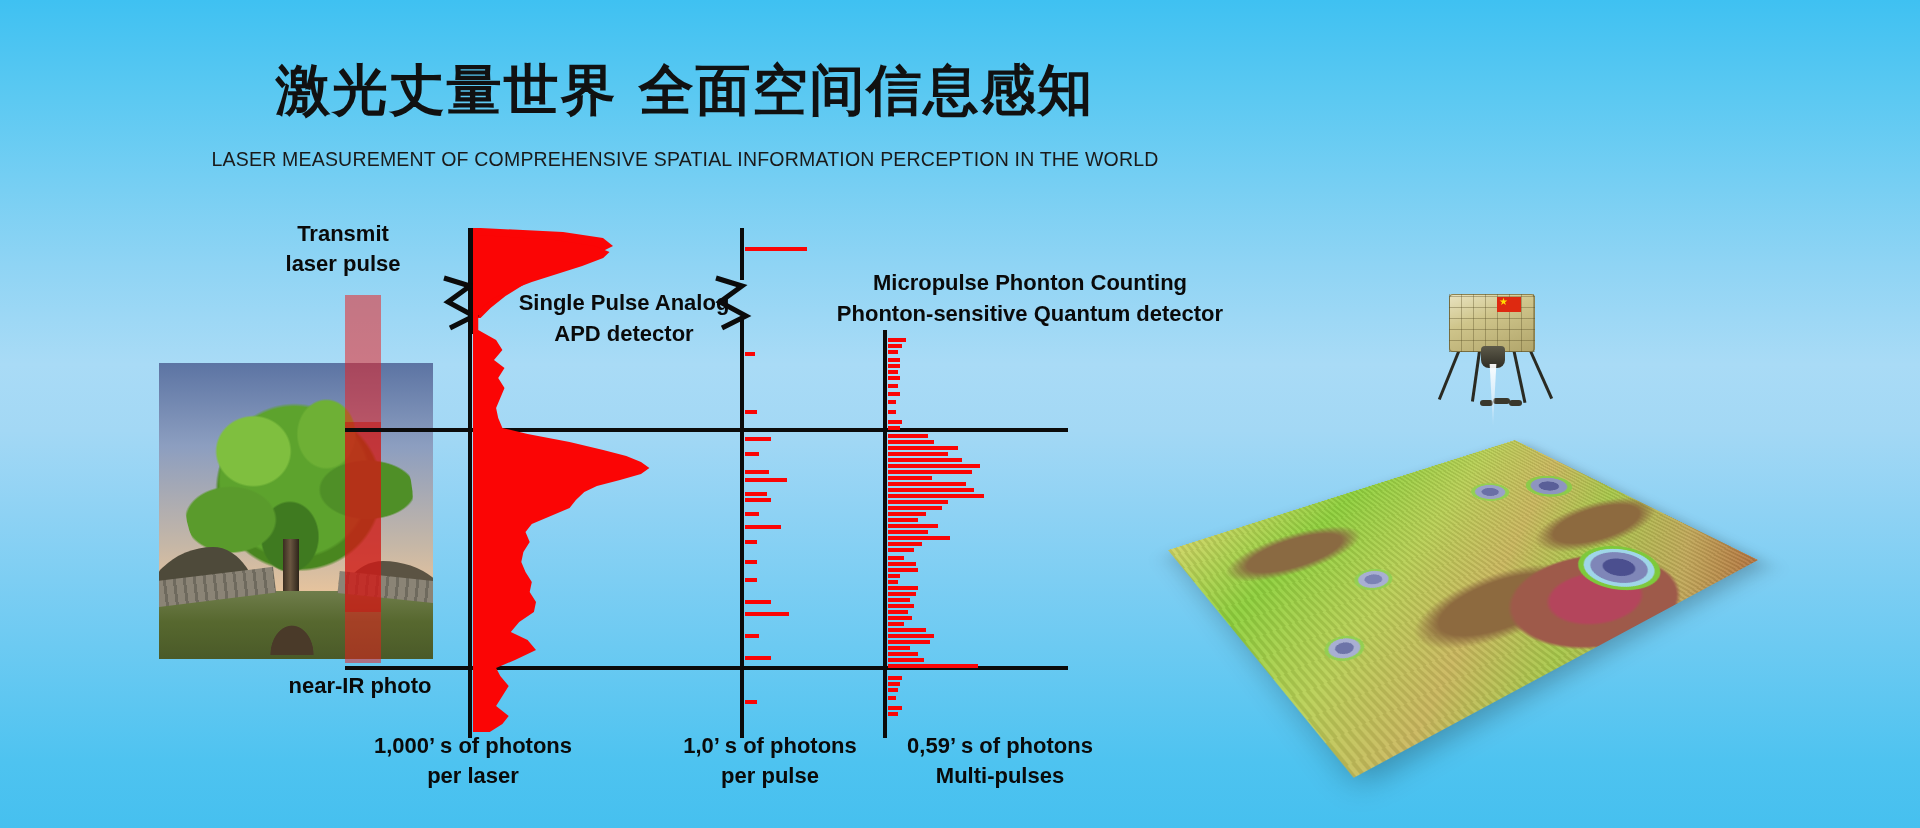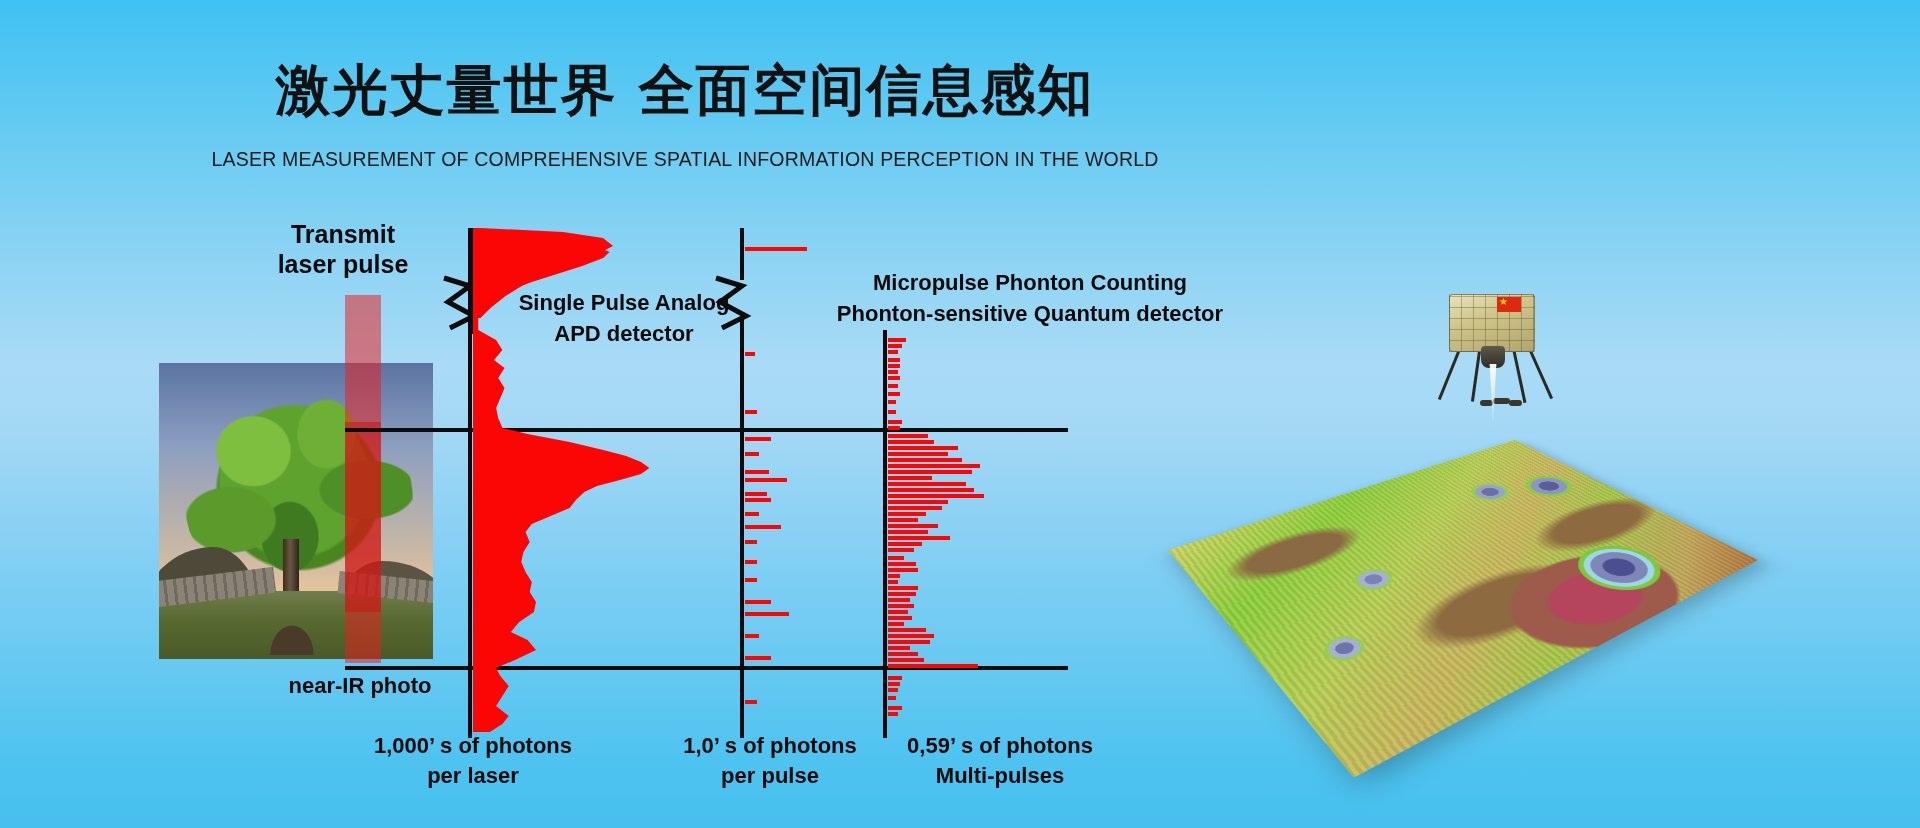--- a/index.html
+++ b/index.html
@@ -60,21 +60,21 @@
   .lbl {
     position: absolute;
     color: #0a0a0a;
     font-weight: bold;
     font-size: 21px;
     line-height: 27px;
     text-align: center;
     white-space: pre-line;
   }
 
-  #transmit-label { left: 243px; top: 219px; width: 200px; font-size: 25px; line-height: 30px; }
+  #transmit-label { left: 243px; top: 219px; width: 200px; font-size: 22px; line-height: 30px; }
   #apd-label      { left: 464px; top: 287px; width: 320px; font-size: 22px; line-height: 31px; }
   #micropulse-label { left: 820px; top: 267px; width: 420px; font-size: 22px; line-height: 31px; }
   #nearir-label   { left: 240px; top: 672px; width: 240px; font-size: 22px; }
   #cap-1 { left: 348px; top: 731px; width: 250px; font-size: 22px; line-height: 30px; }
   #cap-2 { left: 655px; top: 731px; width: 230px; font-size: 22px; line-height: 30px; }
   #cap-3 { left: 880px; top: 731px; width: 240px; font-size: 22px; line-height: 30px; }
 
   
   #photo {
     position: absolute;

